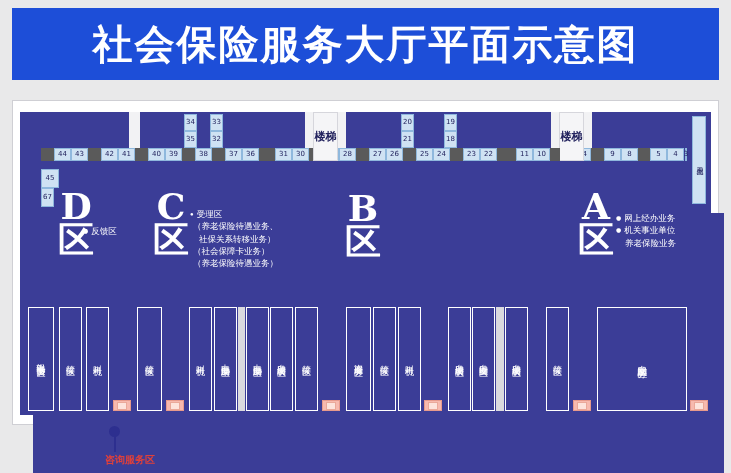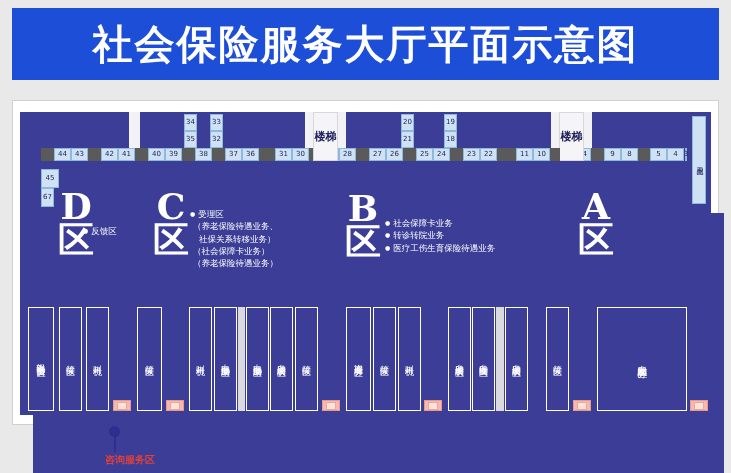--- a/index.html
+++ b/index.html
@@ -303,38 +303,38 @@
   <div class="abs ctr" style="left:21px;top:76px;width:13px;height:19px;">67</div>
 
   <div class="abs zone" style="left:38px;top:78px;width:36px;">D
 区</div>
   <div class="abs svc" style="left:63px;top:113px;">
     <span class="li b">反馈区</span>
   </div>
 
   <div class="abs zone" style="left:133px;top:78px;width:36px;">C
 区</div>
-  <div class="abs svc" style="left:170px;top:96px;">
+  <div class="abs svc" style="left:170px;top:96px;font-family:Liberation Serif, serif;">
     <span class="li b">受理区</span>
     <span class="li sub">（养老保险待遇业务、</span>
     <span class="li sub" style="padding-left:9px;">社保关系转移业务）</span>
     <span class="li sub">（社会保障卡业务）</span>
     <span class="li sub">（养老保险待遇业务）</span>
   </div>
 
   <div class="abs zone" style="left:325px;top:80px;width:36px;">B
 区</div>
-  <div class="abs svc" style="left:365px;top:105px;">
-    <span class="li b">社会保障卡业务</span>
-    <span class="li b">转诊转院业务</span>
-    <span class="li b">医疗工伤生育保险待遇业务</span>
-  </div>
 
   <div class="abs zone" style="left:558px;top:78px;width:36px;">A
 区</div>
+  <div class="abs svc" style="left:596px;top:100px;">
+    <span class="li b">网上经办业务</span>
+    <span class="li b">机关事业单位</span>
+    <span class="li sub" style="padding-left:9px;">养老保险业务</span>
+  </div>
 
   <div class="abs sep" style="left:489px;top:36px;width:0;height:0;"></div>
 
   <div class="abs room" style="left:8px;top:195px;width:26px;height:104px;">银联卡缴费区</div>
   <div class="abs room" style="left:39px;top:195px;width:23px;height:104px;">等候区</div>
   <div class="abs room" style="left:66px;top:195px;width:23px;height:104px;">叫号机</div>
   <div class="abs door" style="left:93px;top:288px;width:18px;height:11px;">
       <i></i>
     </div>
 

